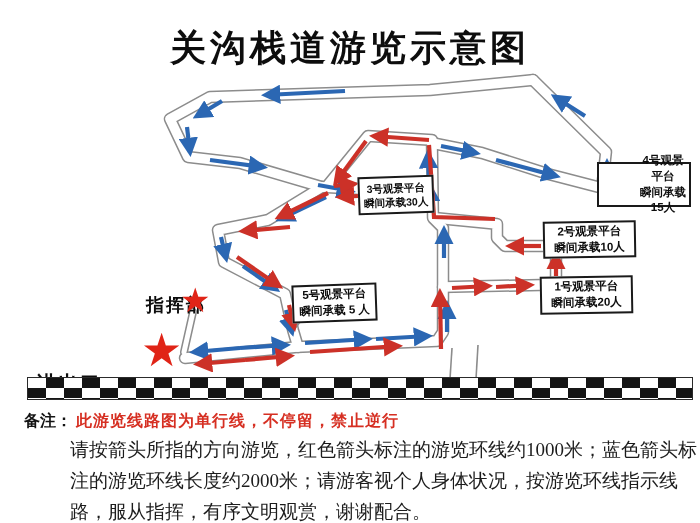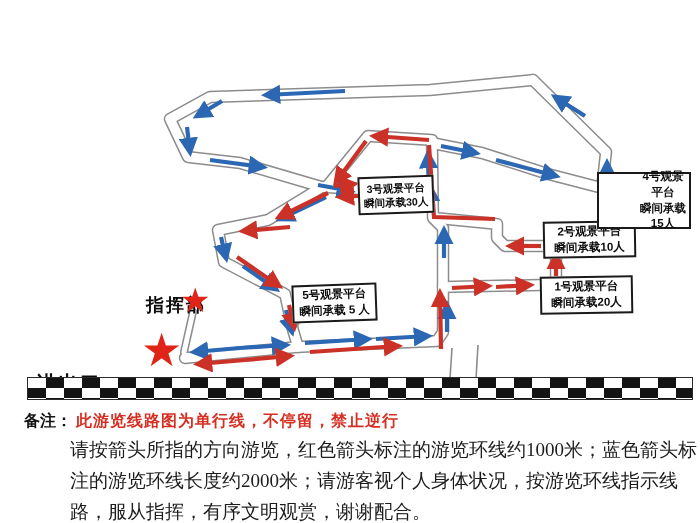--- a/index.html
+++ b/index.html
@@ -31,20 +31,21 @@
   .notes-label{color:#141414;}
   .notes-warning{color:#d62f22;letter-spacing:1px;}
   .notes-body{position:absolute;left:70px;top:28px;width:628px;font-size:19px;
               line-height:1.62;color:#1c1c1c;}
 </style>
 </head>
 <body>
 
 <div class="stage">
 
+  <div class="title">关沟栈道游览示意图</div>
 
   <svg class="map" width="700" height="523" viewBox="0 0 700 523">
     <defs>
       <marker id="ah-red" markerWidth="4.6" markerHeight="4.6" refX="3.4" refY="2.3" orient="auto-start-reverse" markerUnits="strokeWidth">
         <path d="M0,0 L4.6,2.3 L0,4.6 Z" style="fill:var(--red-route,#cc3128)"></path>
       </marker>
       <marker id="ah-blue" markerWidth="4.6" markerHeight="4.6" refX="3.4" refY="2.3" orient="auto-start-reverse" markerUnits="strokeWidth">
         <path d="M0,0 L4.6,2.3 L0,4.6 Z" style="fill:var(--blue-route,#2b67b3)"></path>
       </marker>
     </defs>
@@ -131,21 +132,21 @@
     <span>瞬间承载20人</span>
   </div>
   <div class="platform-box" style="left:543px;top:221px;width:93px;height:37px;transform:rotate(-1deg);">
     <span>2号观景平台</span>
     <span>瞬间承载10人</span>
   </div>
   <div class="platform-box" style="left:358px;top:176px;width:76px;height:38px;transform:rotate(-2deg);font-size:10.5px;">
     <span>3号观景平台</span>
     <span>瞬间承载30人</span>
   </div>
-  <div class="platform-box" style="left:597px;top:172px;width:94px;height:57px;padding-left:38px;">
+  <div class="platform-box" style="left:597px;top:162px;width:94px;height:45px;padding-left:38px;">
     <span>4号观景平台</span>
     <span>瞬间承载15人</span>
   </div>
   <div class="platform-box" style="left:292px;top:284px;width:85px;height:38px;transform:rotate(-2deg);">
     <span>5号观景平台</span>
     <span>瞬间承载 5 人</span>
   </div>
 
   <div class="map-label" style="left:112px;top:293px;font-size:18px;letter-spacing:2px;margin-left:34px;">指挥部</div>
   <span class="star" style="left:180px;top:284px;font-size:34px;">★</span>

